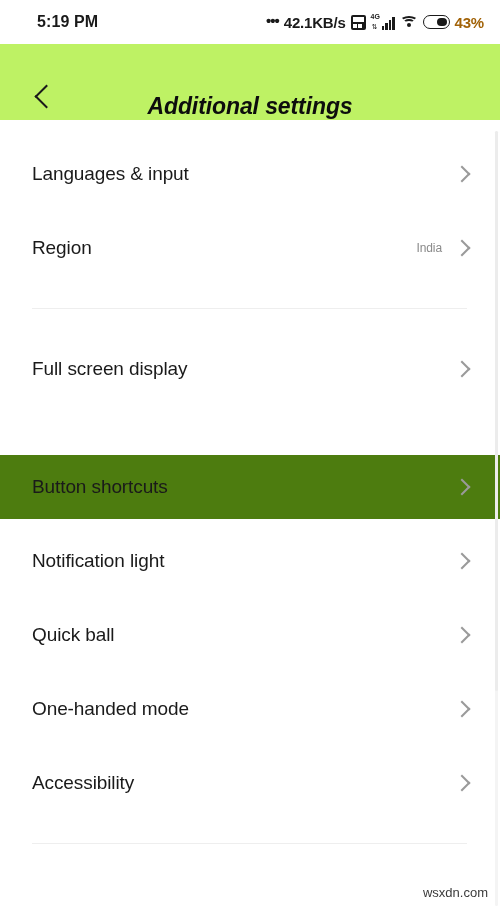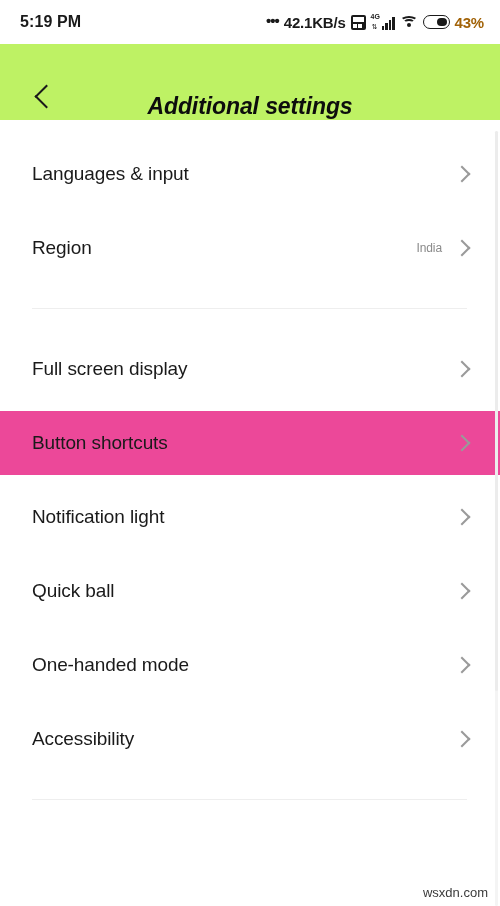--- a/index.html
+++ b/index.html
@@ -15,21 +15,21 @@
     overflow: hidden;
     position: relative;
   }
 
   
   .status-bar {
     height: 44px;
     display: flex;
     align-items: center;
     justify-content: space-between;
-    padding: 0 16px 0 20px;
+    padding: 0 16px 0 37px;
     box-sizing: border-box;
     background: #ffffff;
   }
   .status-time {
     font-size: 16px;
     font-weight: bold;
     color: #1a1a1a;
     letter-spacing: 0.1px;
   }
   .status-right {
@@ -202,21 +202,22 @@
   .list-row {
     height: 64px;
     display: flex;
     align-items: center;
     padding: 0 30px 0 32px;
     box-sizing: border-box;
     cursor: pointer;
     background: transparent;
   }
   .list-row.highlighted {
-    background: #ec4899;
+    background: #4d7c0f;
+    margin-top: 44px;
   }
   .row-label {
     font-size: 19px;
     color: #1a1a1a;
     flex: 1;
     letter-spacing: -0.1px;
   }
   .row-value {
     font-size: 12px;
     color: #8a8a8a;

